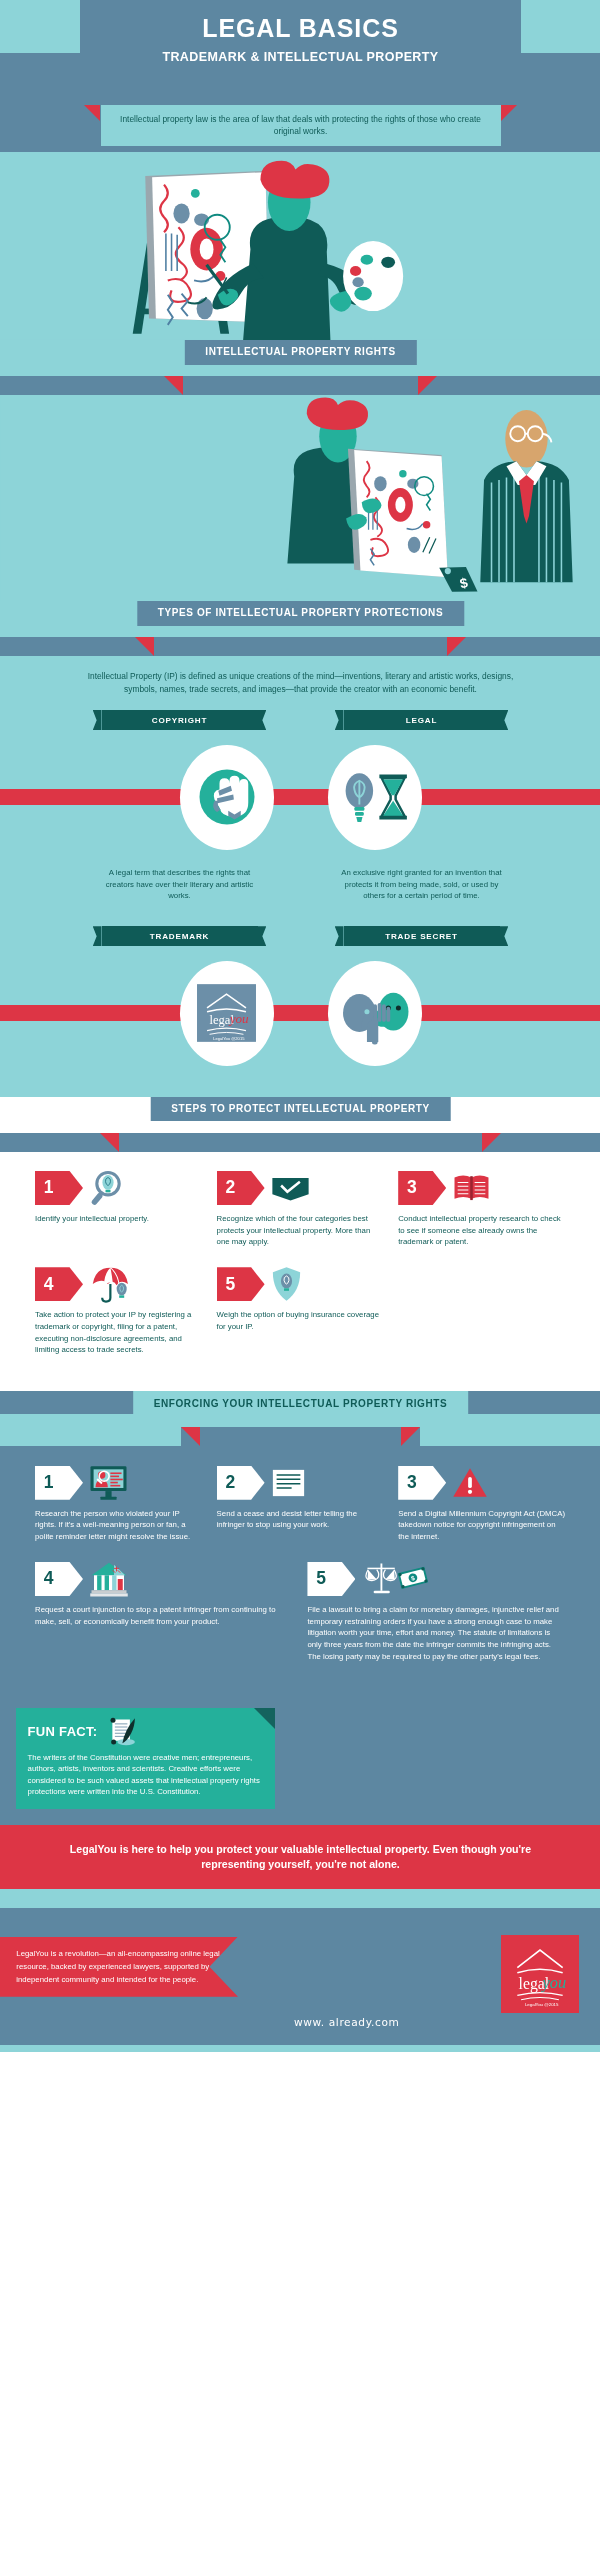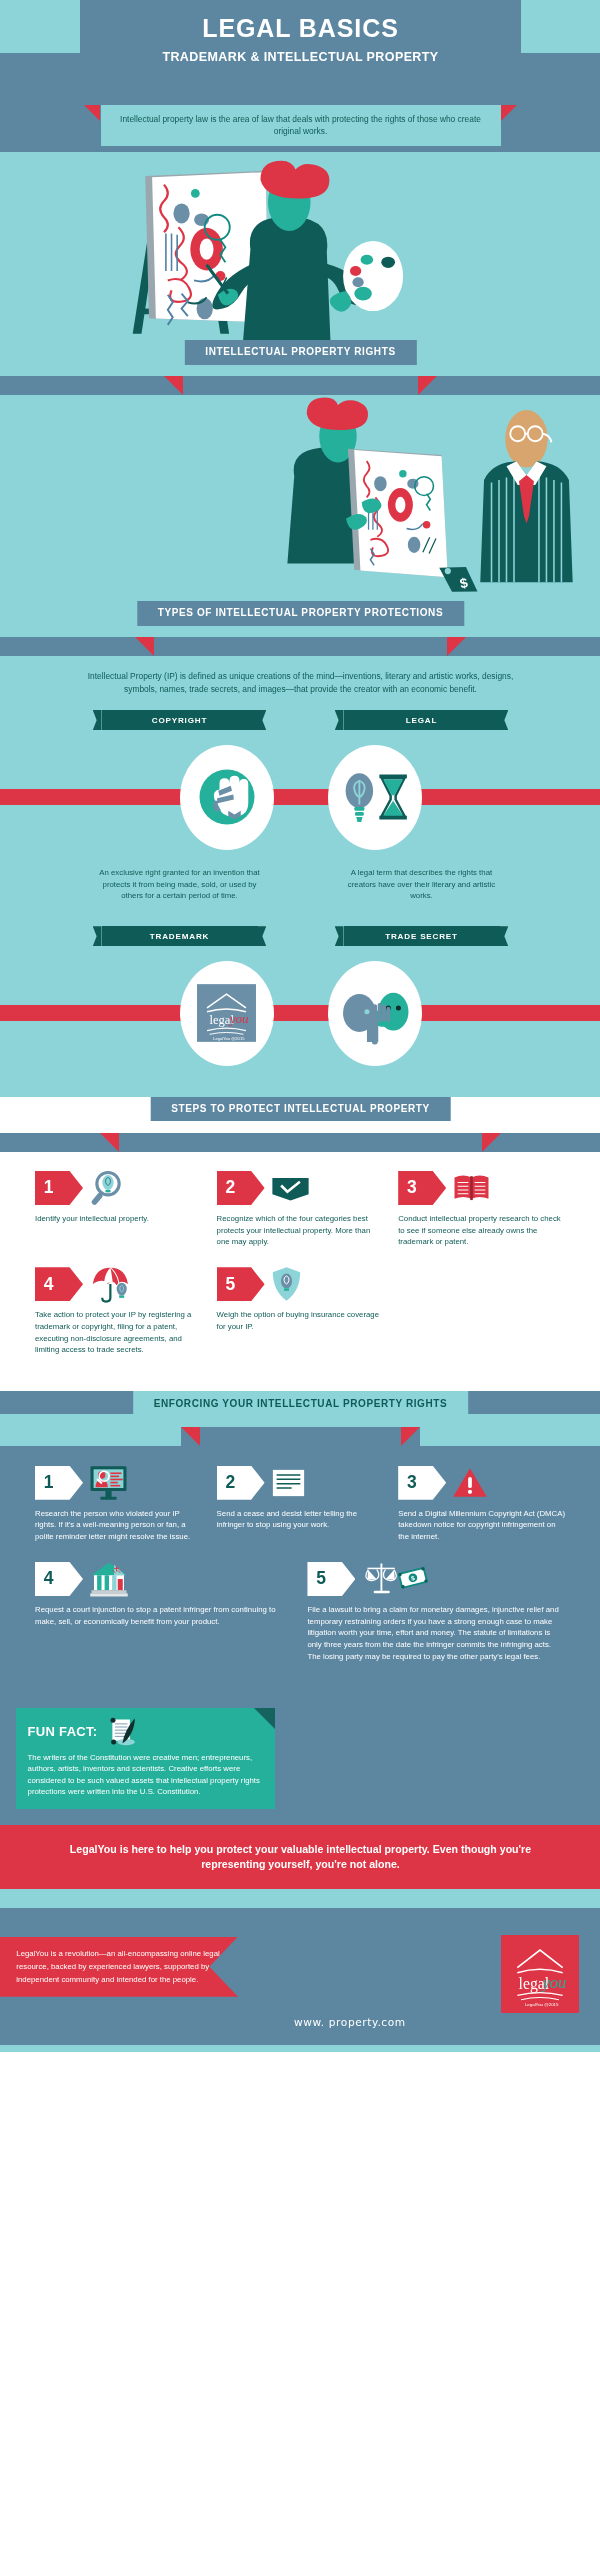--- a/index.html
+++ b/index.html
@@ -318,24 +318,24 @@
             <rect x="66" y="86" width="44" height="6" fill="#0f5b57"></rect>
             <path d="M70 26 l36 0 l-14 28 l0 6 l14 26 l-36 0 l14 -26 l0 -6 Z" fill="none" stroke="#0f5b57" stroke-width="4"></path>
             <path d="M72 28 l32 0 l-14 25 l-4 0 Z" fill="#24b09b"></path>
             <path d="M88 62 l16 24 l-32 0 Z" fill="#24b09b"></path>
           </svg>
         </div>
       </div>
     </div>
     <div class="cards" style="padding-top:10px;">
       <div class="card">
+          <div class="desc">A legal term that describes the rights that creators have over their literary and artistic works.</div>
+        </div>
+      <div class="card">
           <div class="desc">An exclusive right granted for an invention that protects it from being made, sold, or used by others for a certain period of time.</div>
-        </div>
-      <div class="card">
-          <div class="desc">A legal term that describes the rights that creators have over their literary and artistic works.</div>
         </div>
     </div>
 
     <div class="cards" style="padding-top:21px;">
       <div class="card">
         <span class="cardlabel">TRADEMARK</span>
       </div>
       <div class="card">
         <span class="cardlabel">TRADE SECRET</span>
       </div>
@@ -593,21 +593,21 @@
     </div>
   </div>
 
   <div class="cta">
     <p>LegalYou is here to help you protect your valuable intellectual property.  Even though you're representing yourself, you're not alone.</p>
   </div>
   <div class="cta-strip"></div>
 
   <div class="footer">
     <div class="foot-ribbon">LegalYou is a revolution—an all-encompassing online legal resource, backed by experienced lawyers, supported by the independent community and intended for the people.</div>
-    <div class="foot-url">www. property.com</div>
+    <div class="foot-url">www. already.com</div>
     <div class="foot-logo">
       <svg width="68" height="68" viewBox="0 0 108 108">
         <path d="M18 44 L54 16 L90 44" fill="none" stroke="#ffffff" stroke-width="2.6"></path>
         <path d="M18 52 q36 -11 72 0" fill="none" stroke="#ffffff" stroke-width="2.6"></path>
         <text x="20" y="78" fill="#ffffff" font-family="Liberation Serif, serif" font-size="25">legal</text>
         <text x="58" y="76" fill="#24b09b" font-family="Liberation Serif, serif" font-size="26" font-style="italic">you</text>
         <path d="M18 88 q36 -9 72 0" fill="none" stroke="#ffffff" stroke-width="2.2"></path>
         <path d="M24 95 q30 -7 60 0" fill="none" stroke="#ffffff" stroke-width="1.6"></path>
         <text x="30" y="105" fill="#ffffff" font-family="Liberation Sans, sans-serif" font-size="7">LegalYou @2015</text>
       </svg>

